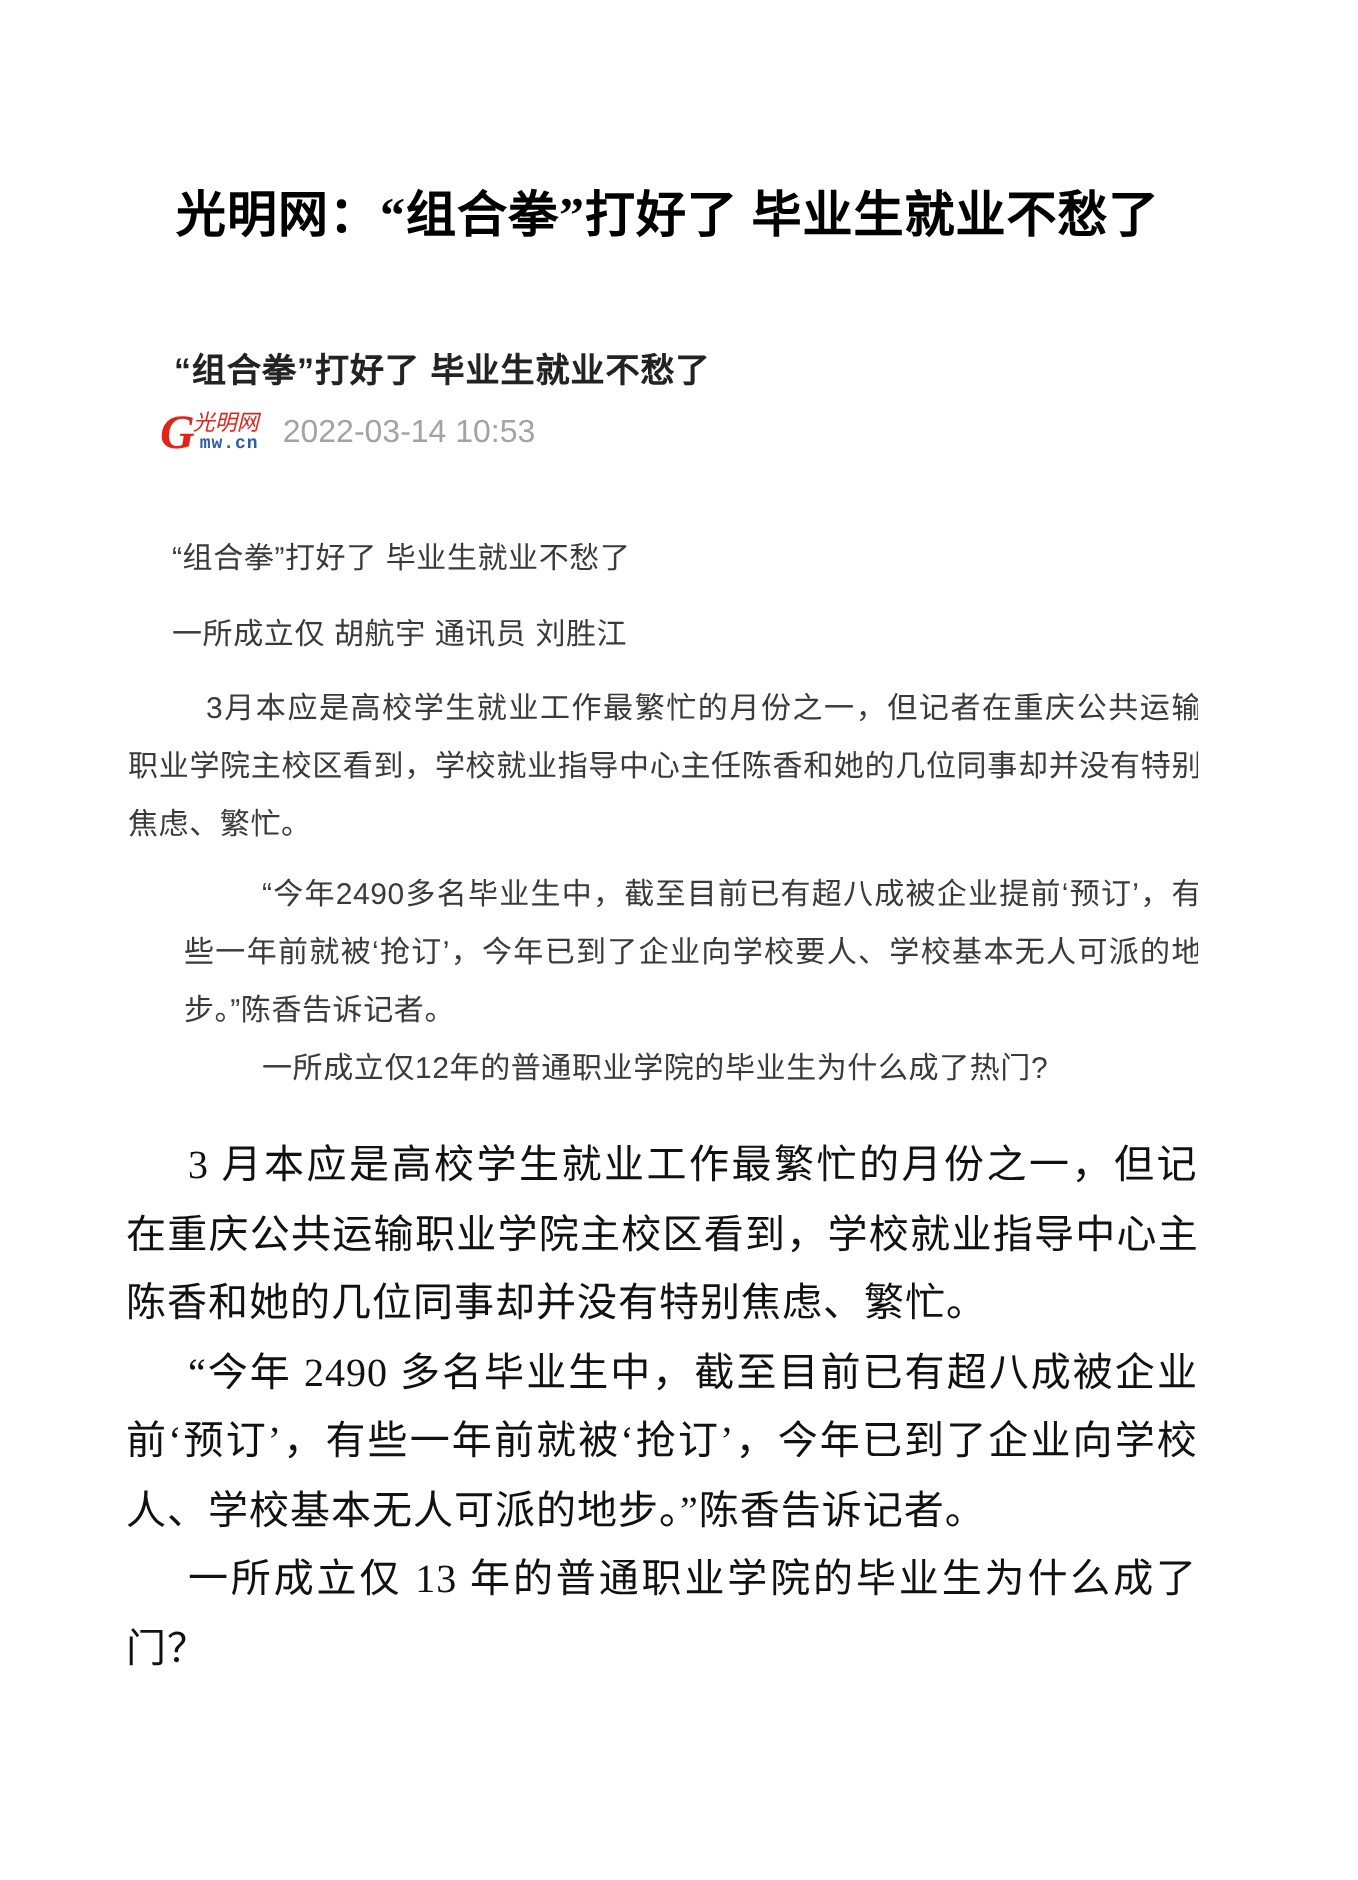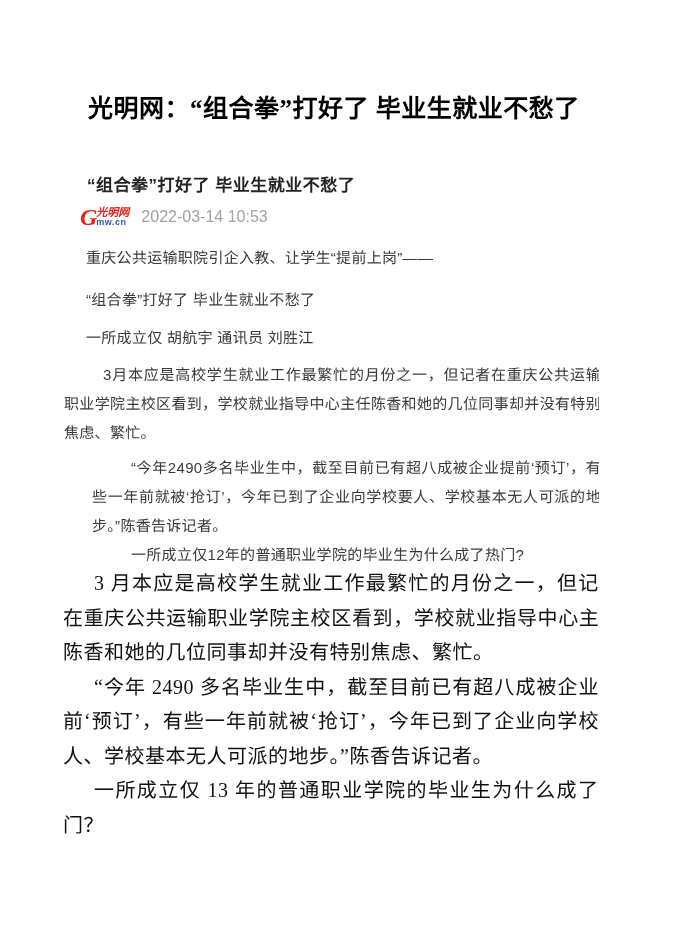--- a/index.html
+++ b/index.html
@@ -63,32 +63,33 @@
   }
   .logo-stack {
     display: inline-flex;
     flex-direction: column;
     margin-left: -1px;
     padding-bottom: 1px;
   }
   .logo-script {
     font-family: "Liberation Serif", serif;
     font-style: italic;
-    font-weight: 700;
+    font-weight: 400;
     font-size: 11px;
     line-height: 11px;
     color: var(--logo-red, #e1251b);
   }
   .logo-domain {
-    font-family: Liberation Sans, sans-serif;
+    font-family: Liberation Mono, monospace;
     font-weight: 700;
     font-size: 9px;
     line-height: 9px;
     letter-spacing: 0.5px;
     color: var(--logo-blue, #2b5cad);
+    text-align: right;
   }
   .pub-date {
     margin-left: 12px;
     font-size: 16px;
     color: var(--date-gray, #a3a3a3);
   }
 
   
   .web-body {
     position: absolute;
@@ -159,21 +160,20 @@
       <span class="logo-g">G</span>
       <span class="logo-stack">
         <span class="logo-script">光明网</span>
         <span class="logo-domain">mw.cn</span>
       </span>
     </span>
     <span class="pub-date">2022-03-14 10:53</span>
   </div>
 
   <div class="web-body">
-    <p class="kicker">重庆公共运输职院引企入教、让学生“提前上岗”——</p>
     <p class="subhead">“组合拳”打好了 毕业生就业不愁了</p>
     <p class="byline">一所成立仅 胡航宇 通讯员 刘胜江</p>
     <p class="web-para">3月本应是高校学生就业工作最繁忙的月份之一，但记者在重庆公共运输职业学院主校区看到，学校就业指导中心主任陈香和她的几位同事却并没有特别焦虑、繁忙。</p>
     <p class="web-para">“今年2490多名毕业生中，截至目前已有超八成被企业提前‘预订’，有些一年前就被‘抢订’，今年已到了企业向学校要人、学校基本无人可派的地步。”陈香告诉记者。</p>
     <p class="web-para last">一所成立仅12年的普通职业学院的毕业生为什么成了热门?</p>
   </div>
 
   <div class="print-body">
     <p>3 月本应是高校学生就业工作最繁忙的月份之一，但记者在重庆公共运输职业学院主校区看到，学校就业指导中心主任陈香和她的几位同事却并没有特别焦虑、繁忙。</p>
     <p>“今年 2490 多名毕业生中，截至目前已有超八成被企业提前‘预订’，有些一年前就被‘抢订’，今年已到了企业向学校要人、学校基本无人可派的地步。”陈香告诉记者。</p>

